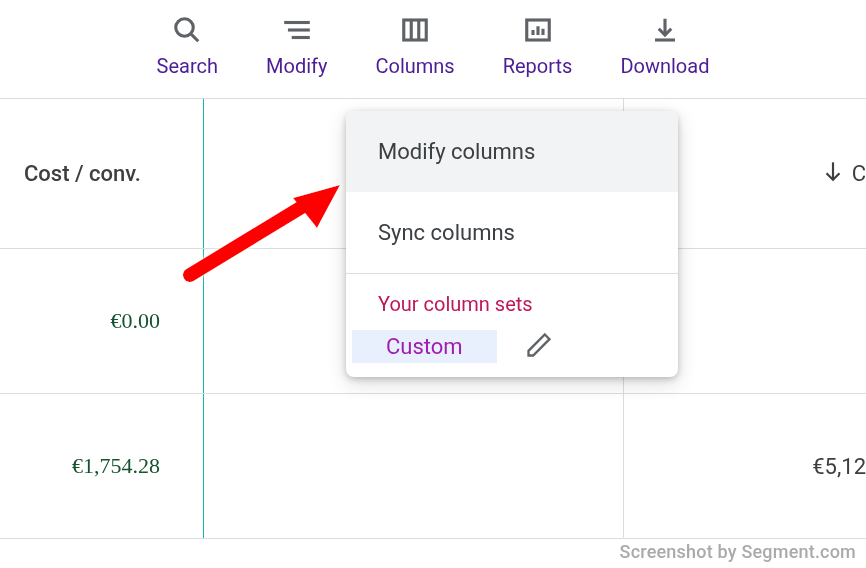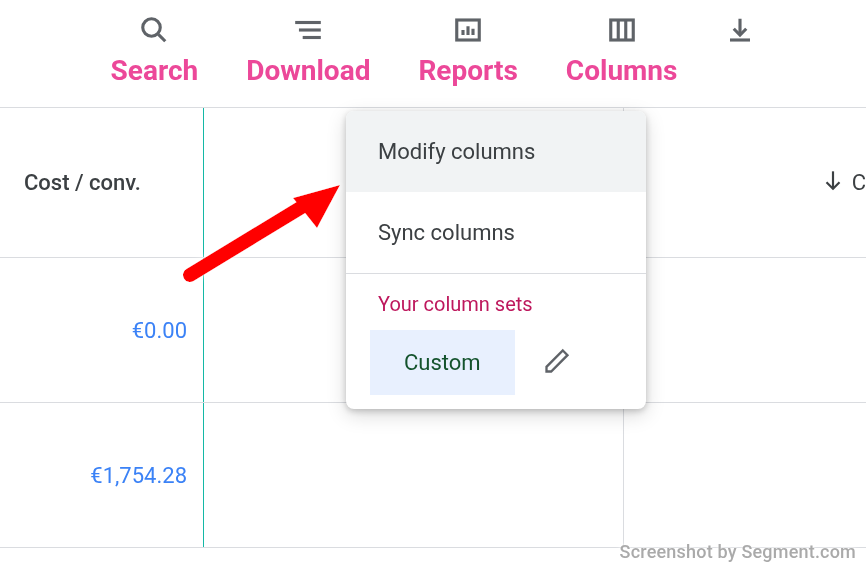--- a/index.html
+++ b/index.html
@@ -27,23 +27,22 @@
       cursor: pointer;
       color: #5f6368;
     }
     .toolbar-item .icon {
       height: 28px;
       display: flex;
       align-items: center;
       justify-content: center;
     }
     .toolbar-item .label {
-      font-size: 28px;
-      color: #ec4899;
-      font-weight: bold;
+      font-size: 20px;
+      color: #4c1d95;
     }
     .table {
       position: relative;
     }
     .header-row {
       display: flex;
       height: 150px;
       border-bottom: 1px solid #dadce0;
     }
     .data-row {
@@ -70,37 +69,38 @@
       justify-content: flex-end;
       padding: 0 0 0 24px;
     }
     .header-row .cell-left {
       font-size: 22px;
       font-weight: 500;
       color: #3c4043;
     }
     .data-row .cell-left {
       font-size: 22px;
-      color: #3b82f6;
+      color: #14532d;
       justify-content: flex-end;
-      padding-right: 16px;
+      padding-right: 43px;
+      font-family: Liberation Serif, serif;
     }
     .cell-right {
       font-size: 22px;
       color: #3c4043;
     }
     .down-arrow-icon {
       margin-right: 6px;
       flex-shrink: 0;
     }
     .dropdown {
       position: absolute;
       top: 111px;
       left: 346px;
-      width: 300px;
+      width: 332px;
       background: #fff;
       border-radius: 8px;
       box-shadow: 0 2px 6px rgba(0,0,0,0.2), 0 6px 20px rgba(0,0,0,0.15);
       z-index: 10;
       overflow: hidden;
     }
     .dropdown-item {
       padding: 28px 32px;
       font-size: 22px;
       color: #3c4043;
@@ -117,24 +117,24 @@
       padding: 18px 32px 14px 32px;
       font-size: 20px;
       color: #be185d;
     }
     .dropdown-custom-row {
       display: flex;
       align-items: center;
     }
     .custom-chip {
       background: #e8f0fe;
-      padding: 20px 34px;
-      font-size: 22px;
-      color: #14532d;
-      margin-left: 24px;
+      padding: 4px 34px;
+      font-size: 22px;
+      color: #a21caf;
+      margin-left: 6px;
       cursor: pointer;
     }
     .edit-icon {
       margin-left: 28px;
       cursor: pointer;
       color: #5f6368;
     }
     .dropdown-bottom-pad { height: 14px; }
     .red-arrow {
       position: absolute;
@@ -168,51 +168,52 @@
     <span class="label">Search</span>
   </div>
   <div class="toolbar-item">
     <span class="icon">
       <svg width="30" height="30" viewBox="0 0 24 24" fill="none" stroke="#5f6368" stroke-width="2.5" stroke-linecap="square">
           <line x1="3" y1="6" x2="21" y2="6"></line>
           <line x1="6" y1="12" x2="21" y2="12"></line>
           <line x1="9" y1="18" x2="21" y2="18"></line>
         </svg>
     </span>
-    <span class="label">Download</span>
+    <span class="label">Modify</span>
+  </div>
+  <div class="toolbar-item">
+    <span class="icon">
+      <svg width="30" height="30" viewBox="0 0 24 24" fill="none" stroke="#5f6368" stroke-width="2.5">
+          <rect x="3" y="4" width="18" height="16"></rect>
+          <line x1="9" y1="4" x2="9" y2="20"></line>
+          <line x1="15" y1="4" x2="15" y2="20"></line>
+        </svg>
+    </span>
+    <span class="label">Columns</span>
   </div>
   <div class="toolbar-item">
     <span class="icon">
       <svg width="30" height="30" viewBox="0 0 24 24" fill="none" stroke="#5f6368" stroke-width="2.5">
           <rect x="3" y="4" width="18" height="16"></rect>
           <line x1="8" y1="16" x2="8" y2="12"></line>
           <line x1="12" y1="16" x2="12" y2="9"></line>
           <line x1="16" y1="16" x2="16" y2="11"></line>
         </svg>
     </span>
     <span class="label">Reports</span>
   </div>
   <div class="toolbar-item">
     <span class="icon">
       <svg width="30" height="30" viewBox="0 0 24 24" fill="none" stroke="#5f6368" stroke-width="2.5">
-          <rect x="3" y="4" width="18" height="16"></rect>
-          <line x1="9" y1="4" x2="9" y2="20"></line>
-          <line x1="15" y1="4" x2="15" y2="20"></line>
-        </svg>
-    </span>
-    <span class="label">Columns</span>
-  </div>
-  <div class="toolbar-item">
-    <span class="icon">
-      <svg width="30" height="30" viewBox="0 0 24 24" fill="none" stroke="#5f6368" stroke-width="2.5">
           <line x1="12" y1="3" x2="12" y2="15"></line>
           <polyline points="7,11 12,16 17,11"></polyline>
           <line x1="4" y1="20" x2="20" y2="20"></line>
         </svg>
     </span>
+    <span class="label">Download</span>
   </div>
 </div>
 
 <div class="table">
   <div class="header-row">
     <div class="cell-left">Cost / conv.</div>
     <div class="cell-mid"></div>
     <div class="cell-right">
       <span class="down-arrow-icon">
         <svg width="26" height="26" viewBox="0 0 24 24" fill="none" stroke="#3c4043" stroke-width="2">
@@ -223,20 +224,21 @@
       <span>C</span>
     </div>
   </div>
   <div class="data-row">
     <div class="cell-left">€0.00</div>
     <div class="cell-mid"></div>
   </div>
   <div class="data-row">
     <div class="cell-left">€1,754.28</div>
     <div class="cell-mid"></div>
+    <div class="cell-right">€5,12</div>
   </div>
 </div>
 
 <div class="dropdown">
   <div class="dropdown-item highlighted">Modify columns</div>
   <div class="dropdown-item">Sync columns</div>
   <div class="dropdown-divider"></div>
   <div class="dropdown-section-label">Your column sets</div>
   <div class="dropdown-custom-row">
     <div class="custom-chip">Custom</div>

